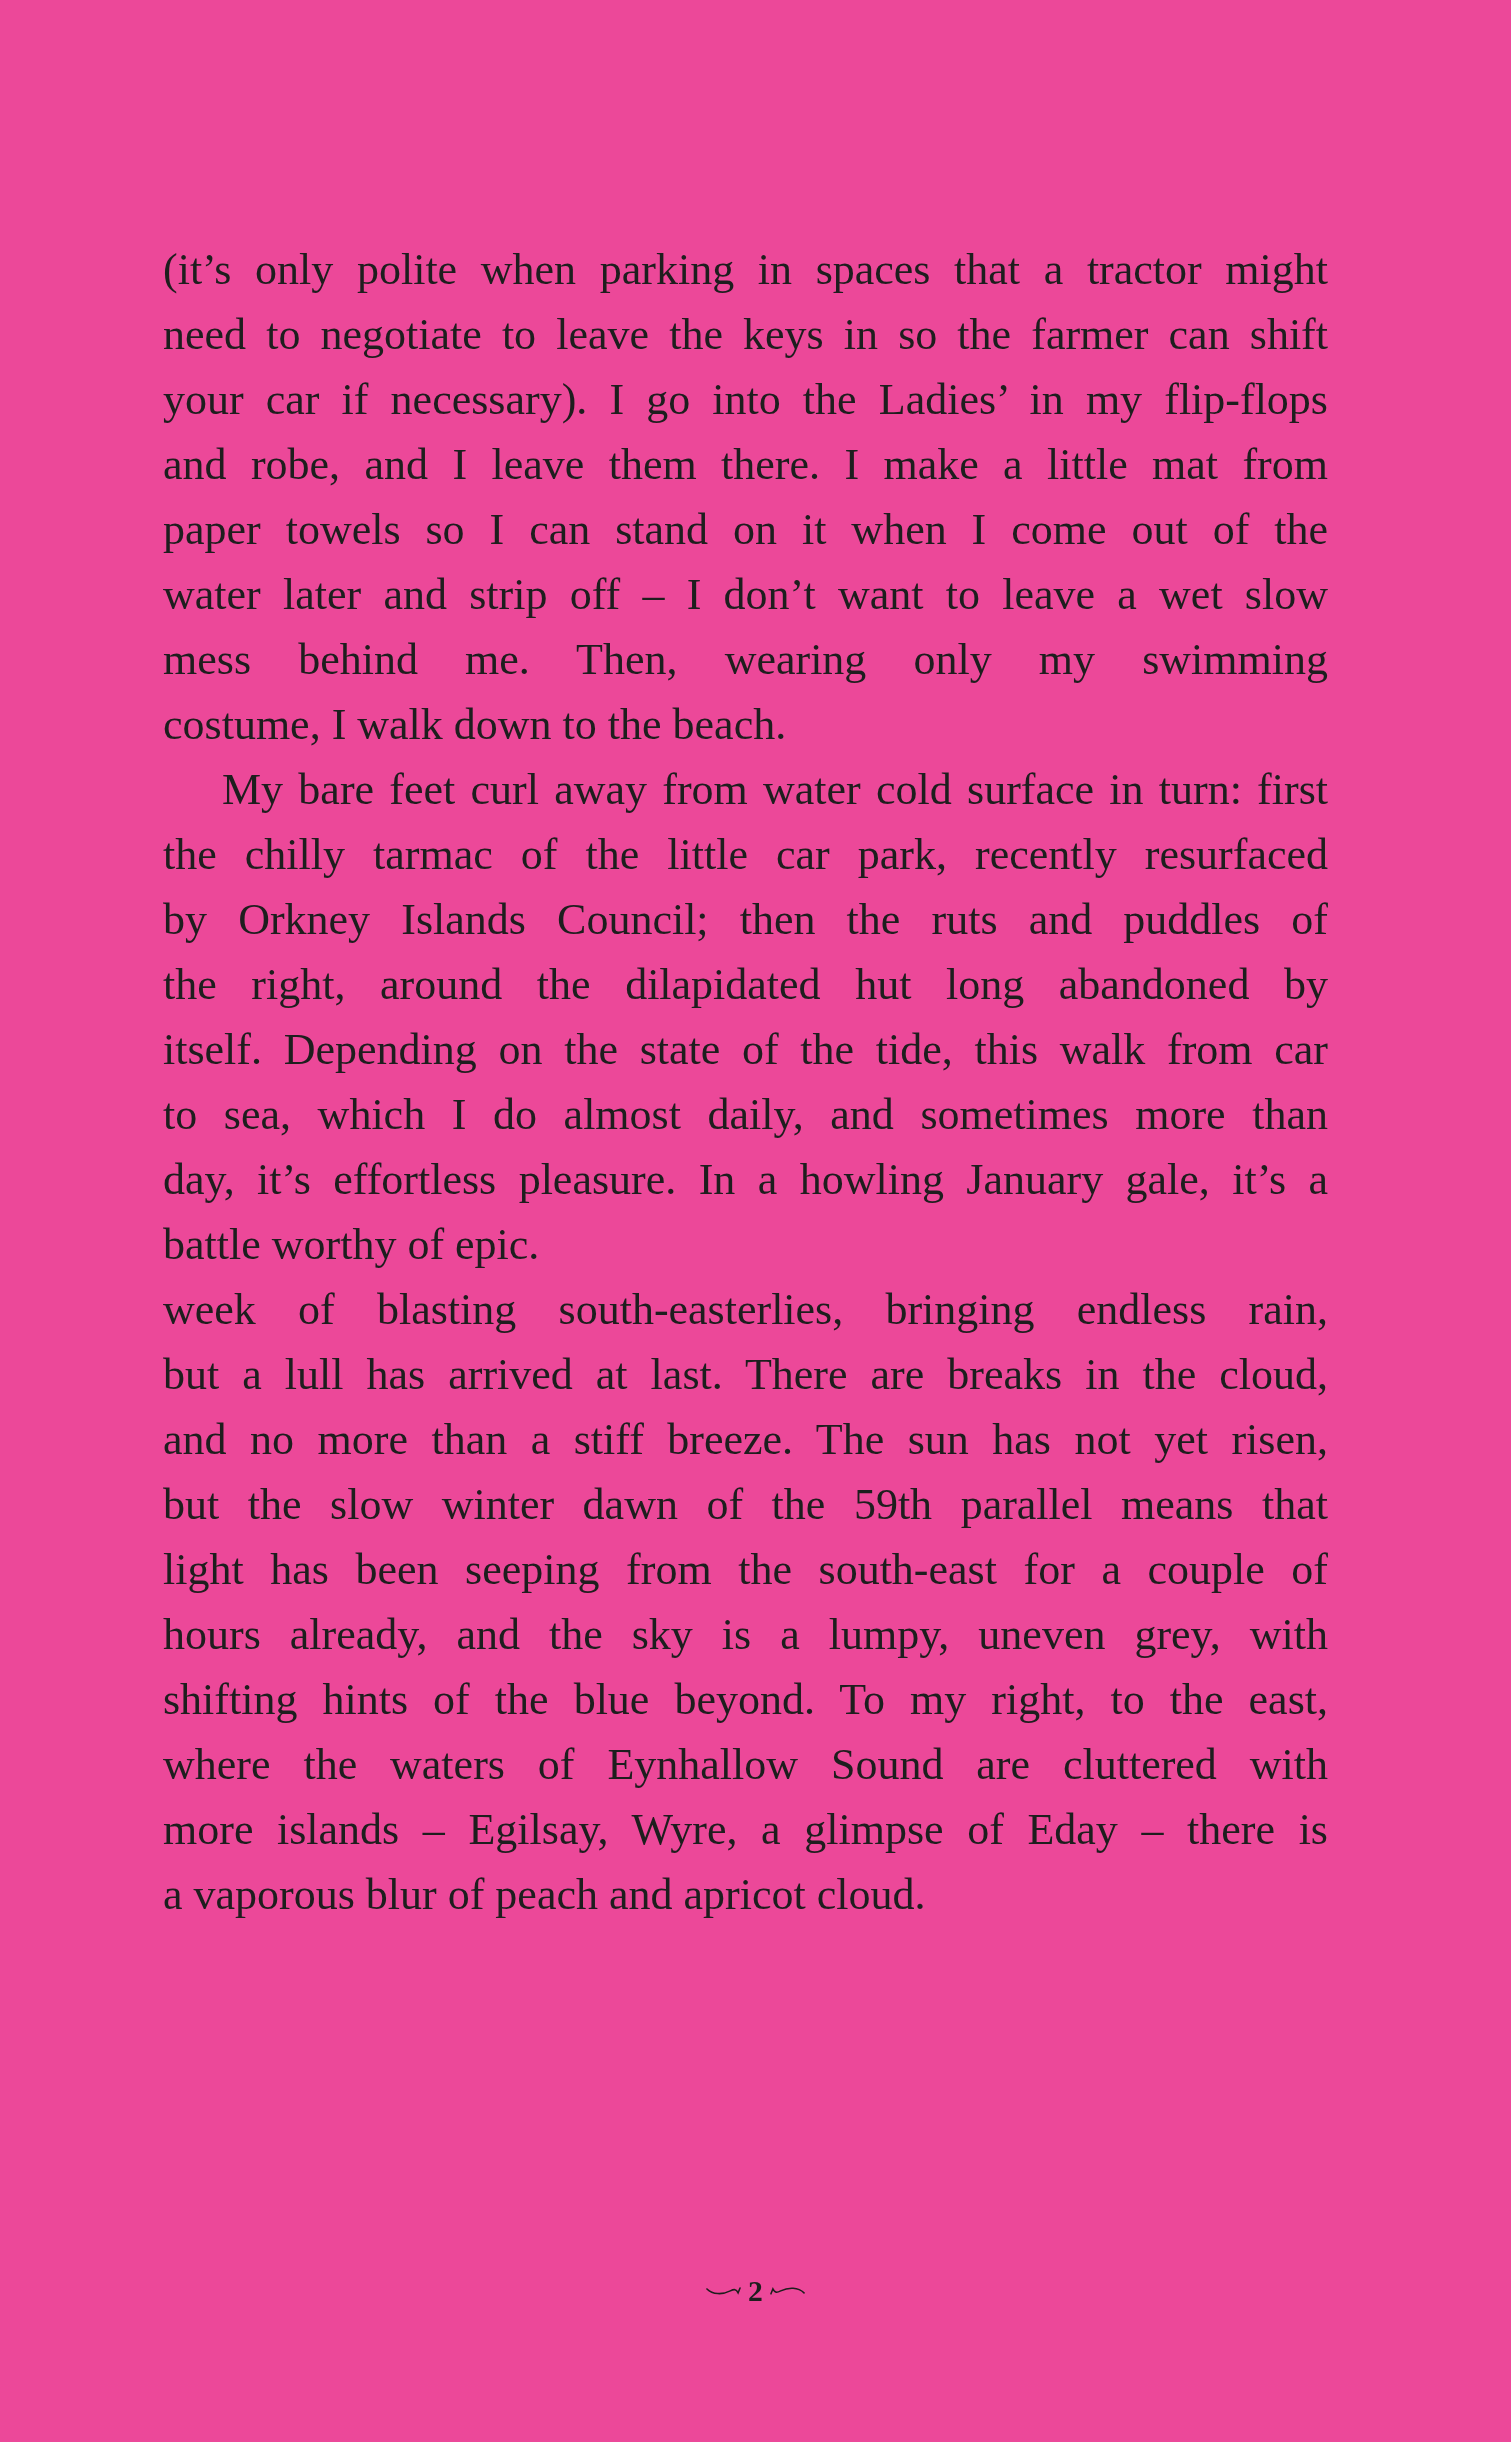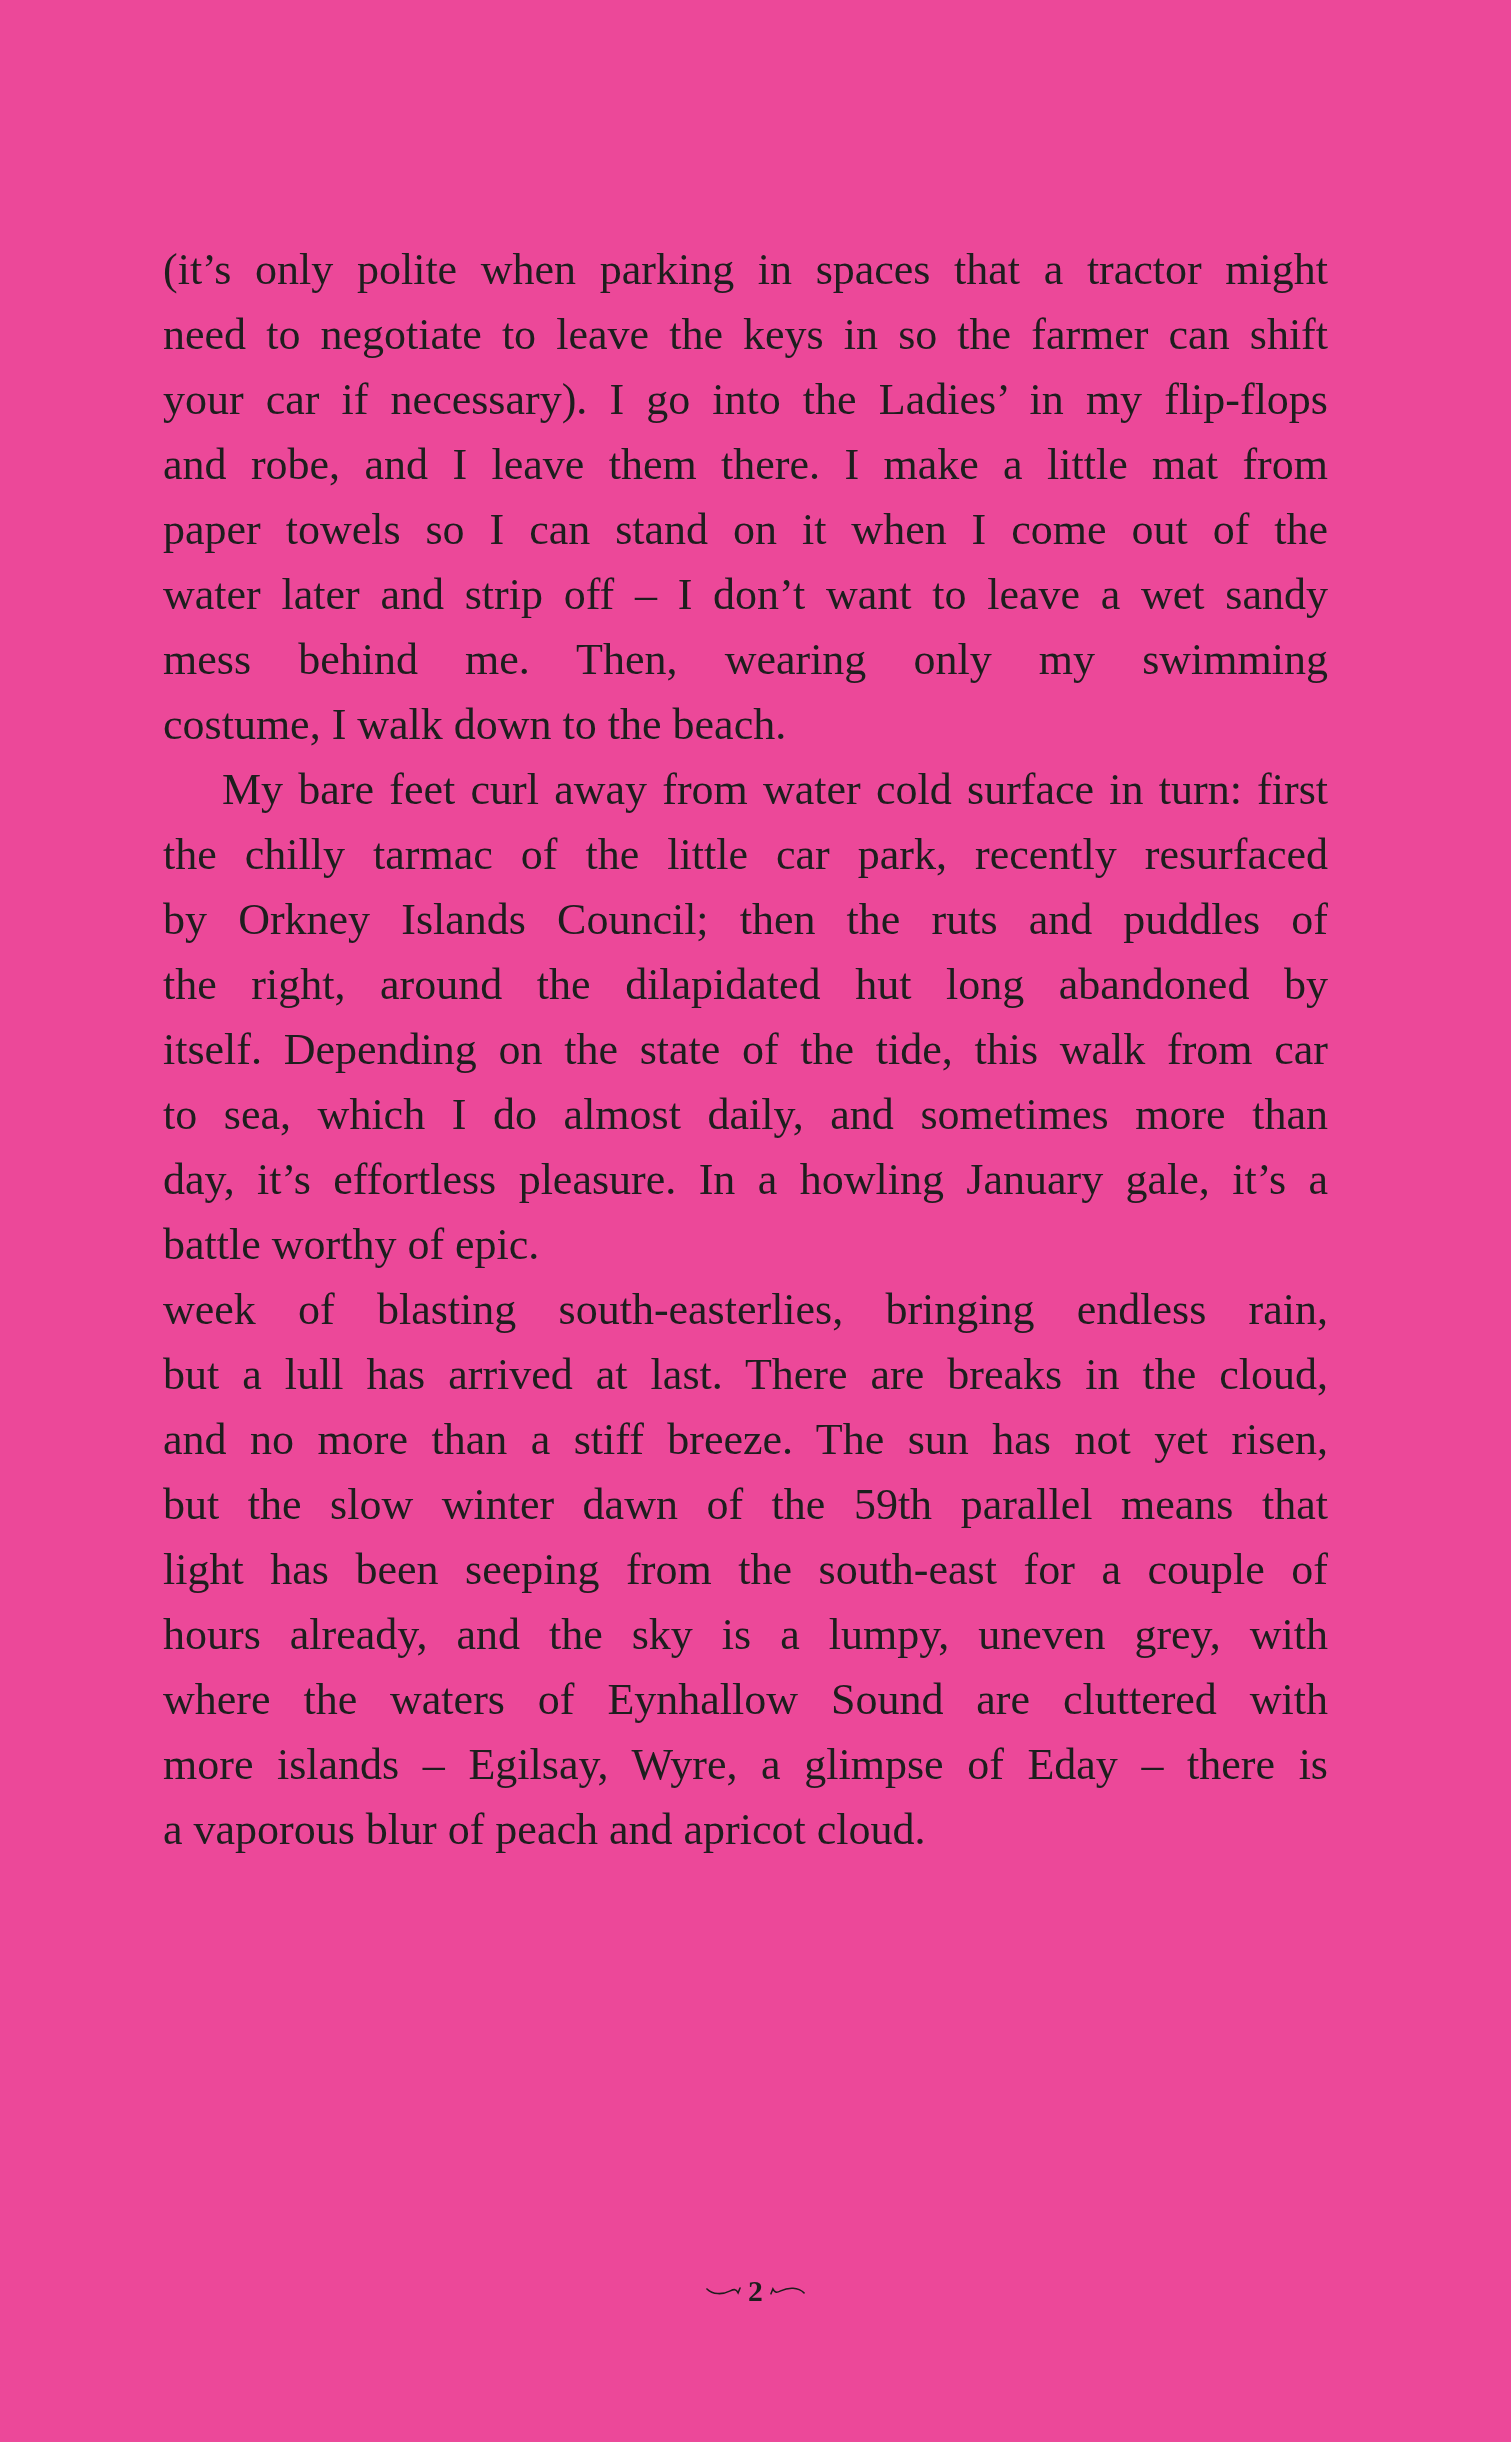--- a/index.html
+++ b/index.html
@@ -54,21 +54,21 @@
 
 <div class="page">
   <div class="text-block">
 
     <div class="para">
       <span class="line">(it’s only polite when parking in spaces that a tractor might</span>
       <span class="line">need to negotiate to leave the keys in so the farmer can shift</span>
       <span class="line">your car if necessary). I go into the Ladies’ in my flip-flops</span>
       <span class="line">and robe, and I leave them there. I make a little mat from</span>
       <span class="line">paper towels so I can stand on it when I come out of the</span>
-      <span class="line">water later and strip off – I don’t want to leave a wet sandy</span>
+      <span class="line">water later and strip off – I don’t want to leave a wet slow</span>
       <span class="line">mess behind me. Then, wearing only my swimming</span>
       <span class="line last">costume, I walk down to the beach.</span>
     </div>
 
     <div class="para">
       <span class="line indent">My bare feet curl away from water cold surface in turn: first</span>
       <span class="line">the chilly tarmac of the little car park, recently resurfaced</span>
       <span class="line">by Orkney Islands Council; then the ruts and puddles of</span>
       <span class="line">the right, around the dilapidated hut long abandoned by</span>
       <span class="line">itself. Depending on the state of the tide, this walk from car</span>
@@ -77,20 +77,21 @@
       <span class="line last">battle worthy of epic.</span>
     </div>
 
     <div class="para">
       <span class="line">week of blasting south-easterlies, bringing endless rain,</span>
       <span class="line">but a lull has arrived at last. There are breaks in the cloud,</span>
       <span class="line">and no more than a stiff breeze. The sun has not yet risen,</span>
       <span class="line">but the slow winter dawn of the 59th parallel means that</span>
       <span class="line">light has been seeping from the south-east for a couple of</span>
       <span class="line">hours already, and the sky is a lumpy, uneven grey, with</span>
+      <span class="line">shifting hints of the blue beyond. To my right, to the east,</span>
       <span class="line">where the waters of Eynhallow Sound are cluttered with</span>
       <span class="line">more islands – Egilsay, Wyre, a glimpse of Eday – there is</span>
       <span class="line last">a vaporous blur of peach and apricot cloud.</span>
     </div>
 
   </div>
 
   <div class="folio">
     <svg class="orn" viewBox="0 0 38 14">
       <path d="M2 5 C 8 11, 18 11, 26 7 C 30 5, 32 5, 34 9 L 36 4" fill="none" stroke="#1e1e1e" stroke-width="1.6" stroke-linecap="round"></path>

